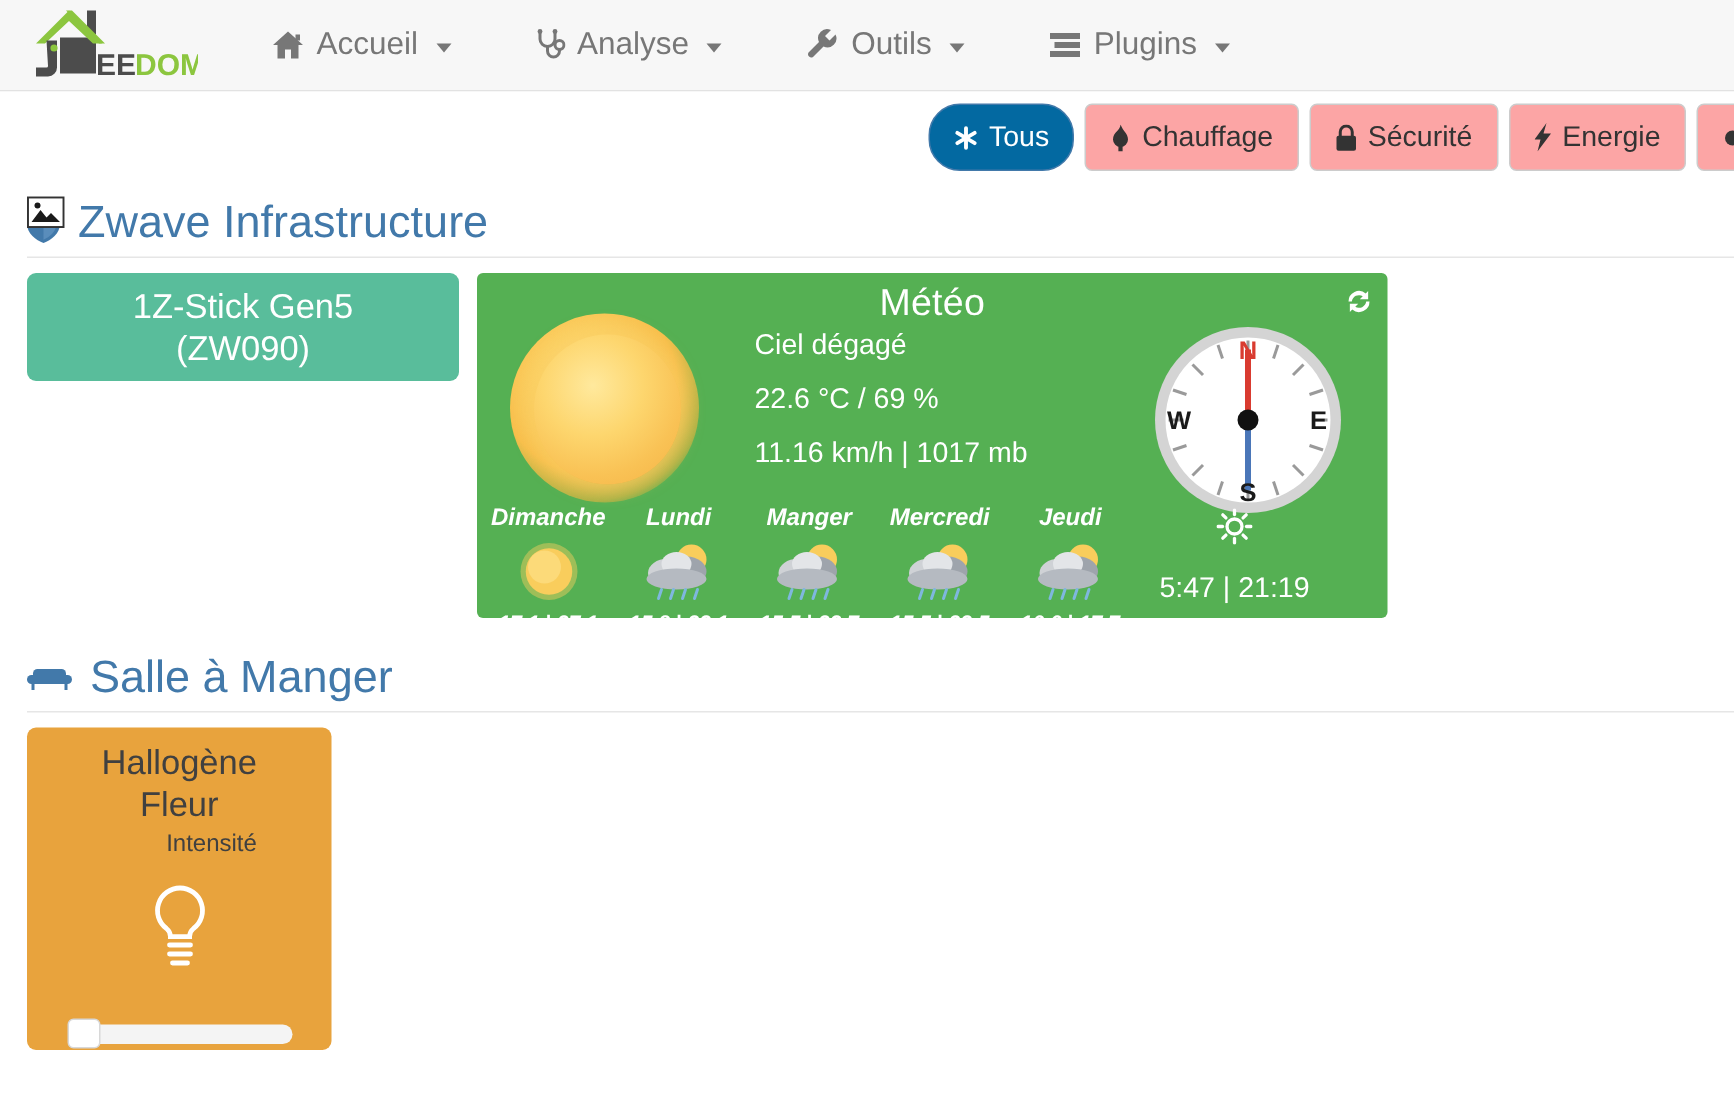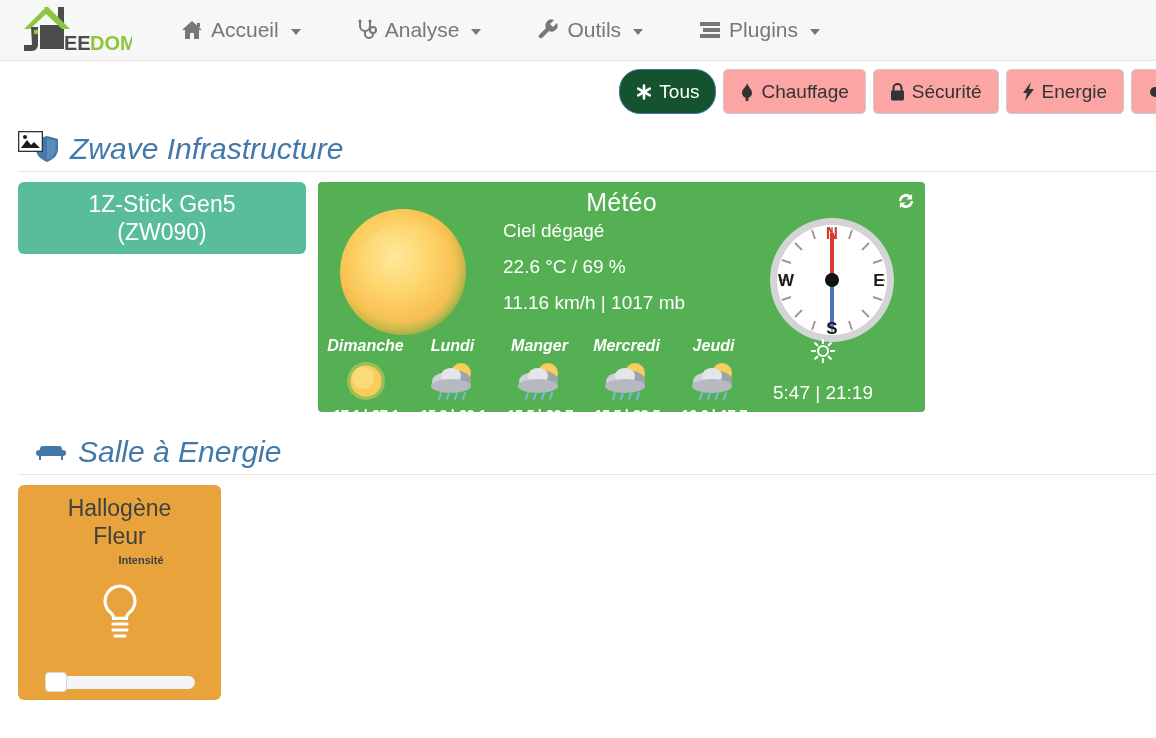--- a/index.html
+++ b/index.html
@@ -84,32 +84,31 @@
     padding: 0 16px;
     border: 1px solid #cccccc;
     border-radius: 5px;
     background: #fca5a5;
     color: #333333;
     font-size: 19px;
     cursor: pointer;
     white-space: nowrap;
   }
   .filter-btn.active {
-    background: #14532d;
+    background: #0369a1;
     border-color: #4279aa;
     color: #ffffff;
     border-radius: 21px;
   }
   .filter-btn .fico { display: inline-flex; align-items: center; }
 
   
   .section {
-    padding-left: 36px;
+    padding-left: 18px;
     padding-right: 0;
-    font-style: italic;
   }
   .section-title {
     display: flex;
     align-items: center;
     gap: 12px;
     color: #4279aa;
     font-size: 30px;
     font-weight: 400;
     padding-top: 9px;
     padding-bottom: 5px;
@@ -235,22 +234,22 @@
     flex-direction: column;
     align-items: center;
     padding-top: 9px;
   }
   .dim-name {
     font-size: 23px;
     line-height: 1.22;
     text-align: center;
   }
   .dim-label {
-    font-size: 11px;
-    font-weight: bold;
+    font-size: 16px;
+    font-weight: normal;
     margin-top: 4px;
     padding-left: 43px;
   }
   .dim-bulb { margin-top: 18px; }
   .dim-slider {
     position: relative;
     width: 150px;
     height: 20px;
     margin-top: 26px;
     cursor: pointer;
@@ -602,21 +601,21 @@
 <div class="section" style="margin-top:14px;">
   <div class="section-title">
     <span class="sico">
       <svg width="30" height="20" viewBox="0 0 30 20">
         <path d="M4 7 a3 3 0 0 1 3 -3 h16 a3 3 0 0 1 3 3 v2 h-22 Z" fill="#4279aa"></path>
         <rect x="0" y="8" width="30" height="6" rx="3" fill="#4279aa"></rect>
         <rect x="3" y="14" width="2" height="4" fill="#4279aa"></rect>
         <rect x="25" y="14" width="2" height="4" fill="#4279aa"></rect>
       </svg>
     </span>
-    <span>Salle à Energie</span>
+    <span>Salle à Manger</span>
   </div>
 </div>
 <div class="section-rule"></div>
 
 <div class="widget-row">
   <div class="w-dimmer">
     <div class="dim-name">Hallogène</div>
     <div class="dim-name">Fleur</div>
     <div class="dim-label">Intensité</div>
     <div class="dim-bulb">

